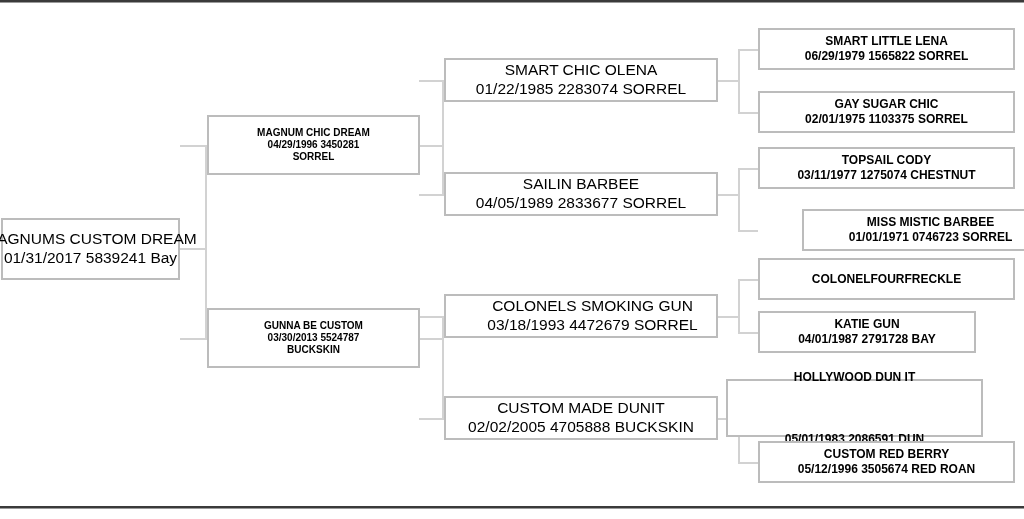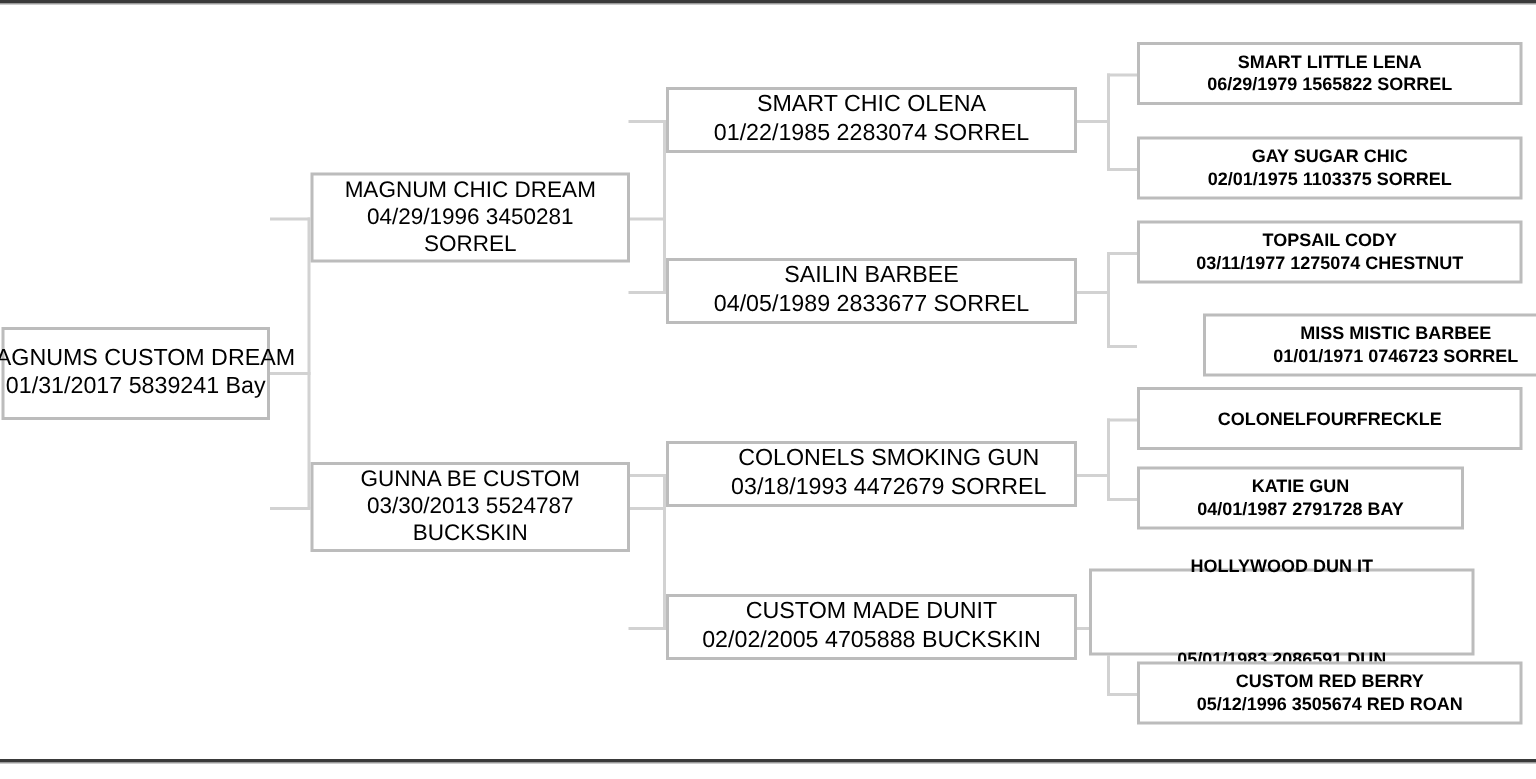--- a/index.html
+++ b/index.html
@@ -44,21 +44,21 @@
   }
   .node-name {
     white-space: nowrap;
   }
   .node-detail {
     white-space: nowrap;
   }
 
   
   .gen-0 { font-size: 15.5px; }
-  .gen-1 { font-size: 15px; }
+  .gen-1 { font-size: 10px; font-weight: bold; }
   .gen-2 { font-size: 15.5px; }
   .gen-3 { font-size: 12px; font-weight: bold; }
 
   
   .conn {
     position: absolute;
     background: #d2d2d2;
     z-index: 1;
   }
   .conn-h { height: 2px; }

